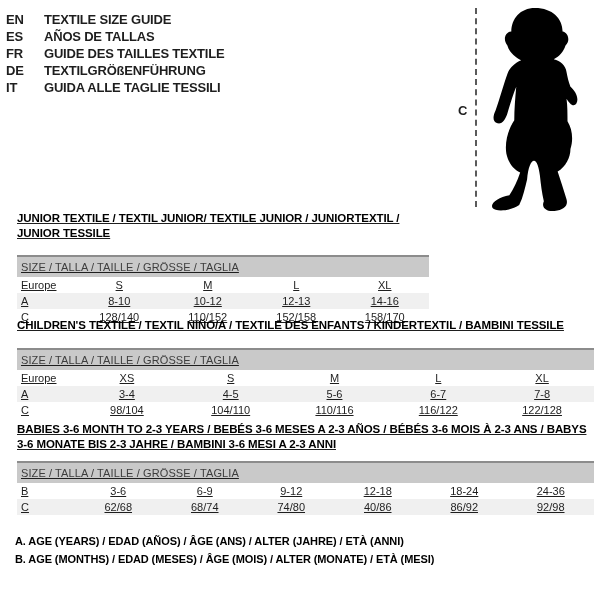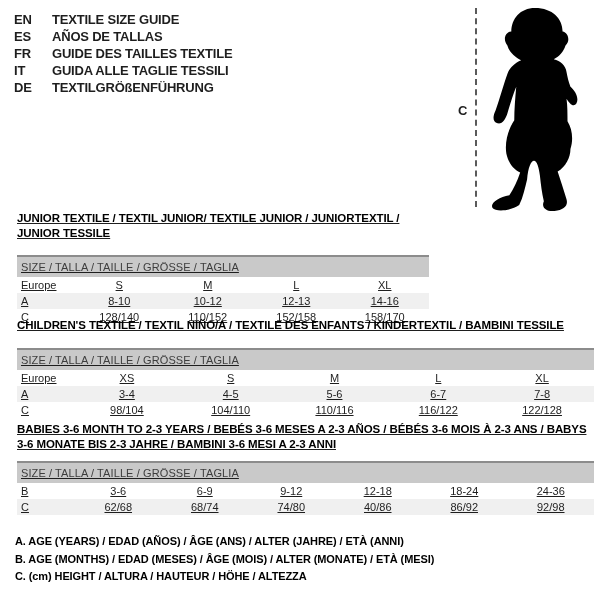--- a/index.html
+++ b/index.html
@@ -11,21 +11,21 @@
   *{box-sizing:border-box;}
   html,body{margin:0;padding:0;}
   body{
     width:600px;height:600px;background:#ffffff;
     font-family:"Liberation Sans","DejaVu Sans",sans-serif;
     color:var(--ink);position:relative;overflow:hidden;
   }
   .page{position:absolute;inset:0;}
 
   
-  .lang-list{position:absolute;left:14px;top:11px;}
+  .lang-list{position:absolute;left:6px;top:11px;}
   .lang-row{display:flex;height:17px;line-height:17px;}
   .lang-code{width:38px;font-size:13px;font-weight:bold;letter-spacing:-0.2px;}
   .lang-label{font-size:13px;font-weight:bold;letter-spacing:-0.2px;white-space:nowrap;}
 
   
   .figure{position:absolute;left:440px;top:0;width:160px;height:215px;}
   .measure-c{position:absolute;left:18px;top:103px;font-size:13px;font-weight:bold;}
   .dash-line{position:absolute;left:35px;top:8px;height:199px;width:0;border-left:2px dashed #5a5a5a;}
   .baby-svg{position:absolute;left:43px;top:4px;width:100px;height:207px;}
 
@@ -64,26 +64,26 @@
     </div>
     <div class="lang-row">
       <span class="lang-code">ES</span>
       <span class="lang-label">AÑOS DE TALLAS</span>
     </div>
     <div class="lang-row">
       <span class="lang-code">FR</span>
       <span class="lang-label">GUIDE DES TAILLES TEXTILE</span>
     </div>
     <div class="lang-row">
+      <span class="lang-code">DE</span>
+      <span class="lang-label">TEXTILGRÖßENFÜHRUNG</span>
+    </div>
+    <div class="lang-row">
       <span class="lang-code">IT</span>
       <span class="lang-label">GUIDA ALLE TAGLIE TESSILI</span>
-    </div>
-    <div class="lang-row">
-      <span class="lang-code">DE</span>
-      <span class="lang-label">TEXTILGRÖßENFÜHRUNG</span>
     </div>
   </div>
 
   <div class="figure">
     <span class="measure-c">C</span>
     <div class="dash-line"></div>
     <svg class="baby-svg" viewBox="0 0 100 210" xmlns="http://www.w3.org/2000/svg">
       <path fill="#000000" d="
         M52,4
         C37,4 28,15 28,28
@@ -242,16 +242,15 @@
             <td>86/92</td>
             <td>92/98</td>
           </tr>
         </tbody>
     </table>
   </section>
 
   <div class="footnotes">
     <div class="footnote">A. AGE (YEARS) / EDAD (AÑOS) / ÂGE (ANS) / ALTER (JAHRE) / ETÀ (ANNI)</div>
     <div class="footnote">B. AGE (MONTHS) / EDAD (MESES) / ÂGE (MOIS) / ALTER (MONATE) / ETÀ (MESI)</div>
-    <div class="footnote">C. (cm) HEIGHT / ALTURA / HAUTEUR / HÖHE / ALTEZZA</div>
   </div>
 
 </div>
 
 </body></html>

